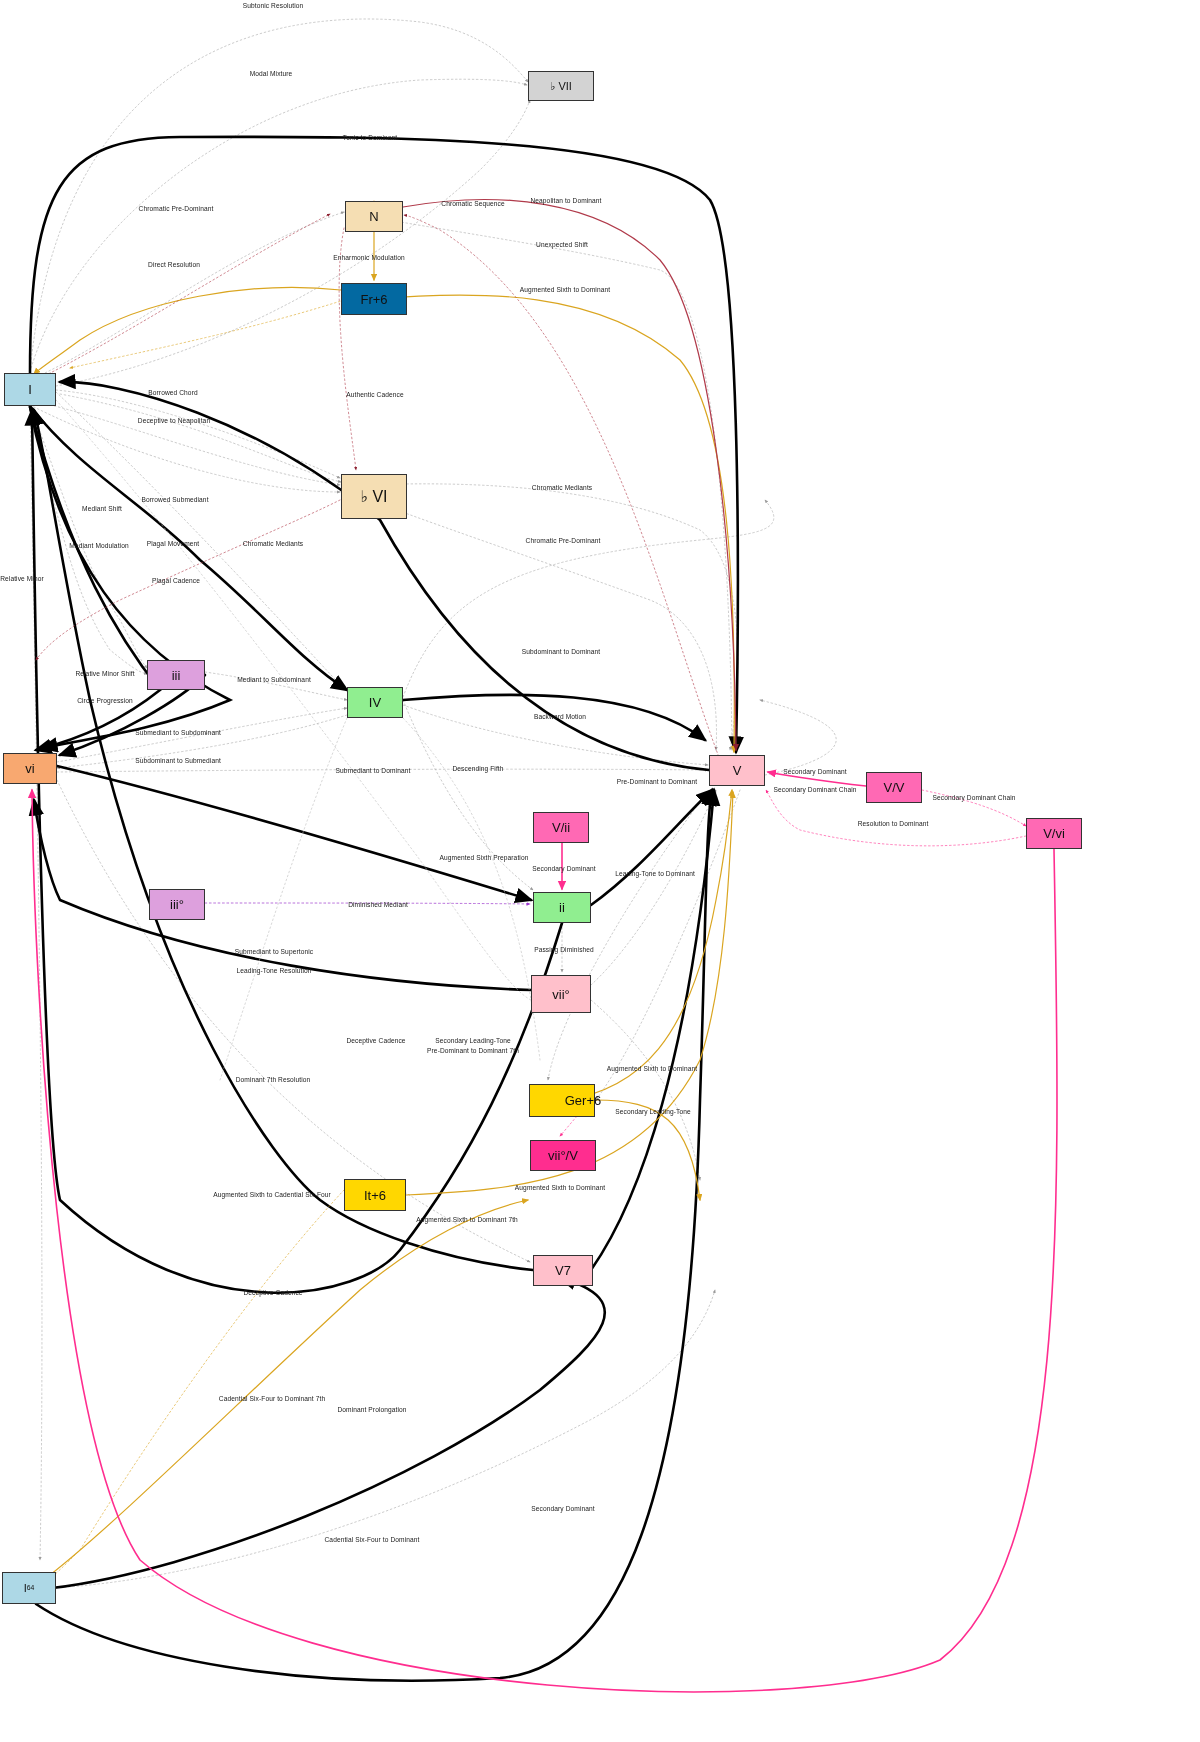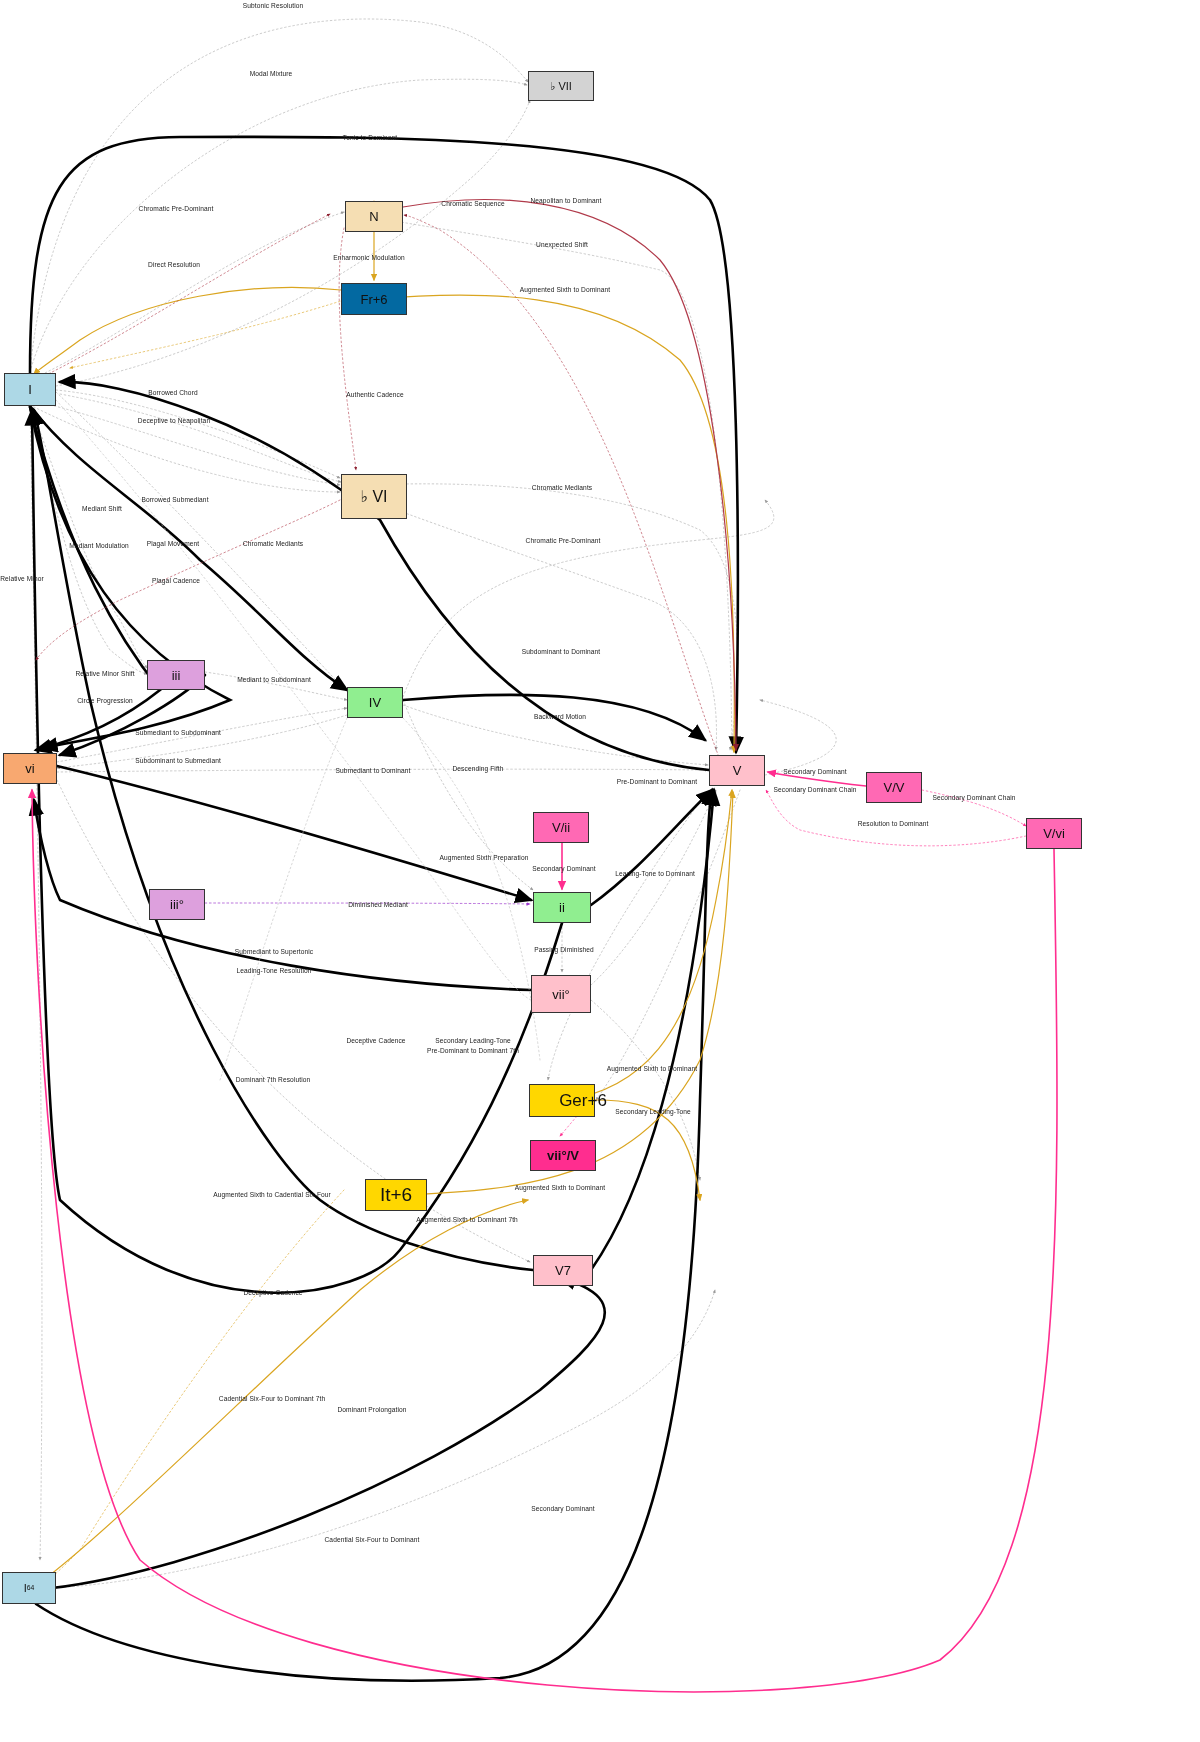--- a/index.html
+++ b/index.html
@@ -164,23 +164,23 @@
       <div class="node" style="left: 147px; top: 660px; width: 58px; height: 30px; background: rgb(221, 160, 221); font-size: 13px; text-align: right;">iii</div>
       <div class="node" style="left: 347px; top: 687px; width: 56px; height: 31px; background: rgb(144, 238, 144); font-size: 13px;">IV</div>
       <div class="node" style="left: 3px; top: 753px; width: 54px; height: 31px; background: rgb(248, 168, 112); font-size: 13px;">vi</div>
       <div class="node" style="left: 709px; top: 755px; width: 56px; height: 31px; background: rgb(255, 192, 203); font-size: 13px;">V</div>
       <div class="node" style="left: 866px; top: 772px; width: 56px; height: 31px; background: rgb(255, 105, 180); font-size: 13px;">V/V</div>
       <div class="node" style="left: 1026px; top: 818px; width: 56px; height: 31px; background: rgb(255, 105, 180); font-size: 13px;">V/vi</div>
       <div class="node" style="left: 533px; top: 812px; width: 56px; height: 31px; background: rgb(255, 105, 180); font-size: 13px;">V/ii</div>
       <div class="node" style="left: 149px; top: 889px; width: 56px; height: 31px; background: rgb(221, 160, 221); font-size: 13px;">iii°</div>
       <div class="node" style="left: 533px; top: 892px; width: 58px; height: 31px; background: rgb(144, 238, 144); font-size: 13px;">ii</div>
       <div class="node" style="left: 531px; top: 975px; width: 60px; height: 38px; background: rgb(255, 192, 203); font-size: 13px;">vii°</div>
-      <div class="node" style="left: 529px; top: 1084px; width: 66px; height: 33px; background: rgb(255, 215, 0); font-size: 17px; padding-left: 42px;">Ger+6</div>
-      <div class="node" style="left: 530px; top: 1140px; width: 66px; height: 31px; background: rgb(255, 45, 143); font-size: 13px; font-weight: bold;">vii°/V</div>
-      <div class="node" style="left: 344px; top: 1179px; width: 62px; height: 32px; background: rgb(255, 215, 0); font-size: 19px; margin-left: 21px;">It+6</div>
+      <div class="node" style="left: 529px; top: 1084px; width: 66px; height: 33px; background: rgb(255, 215, 0); font-size: 13px; padding-left: 42px;">Ger+6</div>
+      <div class="node" style="left: 530px; top: 1140px; width: 66px; height: 31px; background: rgb(255, 45, 143); font-size: 13px;">vii°/V</div>
+      <div class="node" style="left: 344px; top: 1179px; width: 62px; height: 32px; background: rgb(255, 215, 0); font-size: 13px;">It+6</div>
       <div class="node" style="left: 533px; top: 1255px; width: 60px; height: 31px; background: rgb(255, 192, 203); font-size: 13px;">V7</div>
       <div class="node" style="left: 2px; top: 1572px; width: 54px; height: 32px; background: rgb(173, 216, 230); font-size: 11px;">I<sup>64</sup></div>
     </div>
   <div id="label-layer">
       <div class="elabel" style="left: 273px; top: 5px;">Subtonic Resolution</div>
       <div class="elabel" style="left: 271px; top: 73px;">Modal Mixture</div>
       <div class="elabel" style="left: 370px; top: 137px;">Tonic to Dominant</div>
       <div class="elabel" style="left: 176px; top: 208px;">Chromatic Pre-Dominant</div>
       <div class="elabel" style="left: 566px; top: 200px;">Neapolitan to Dominant</div>
       <div class="elabel" style="left: 473px; top: 203px;">Chromatic Sequence</div>

